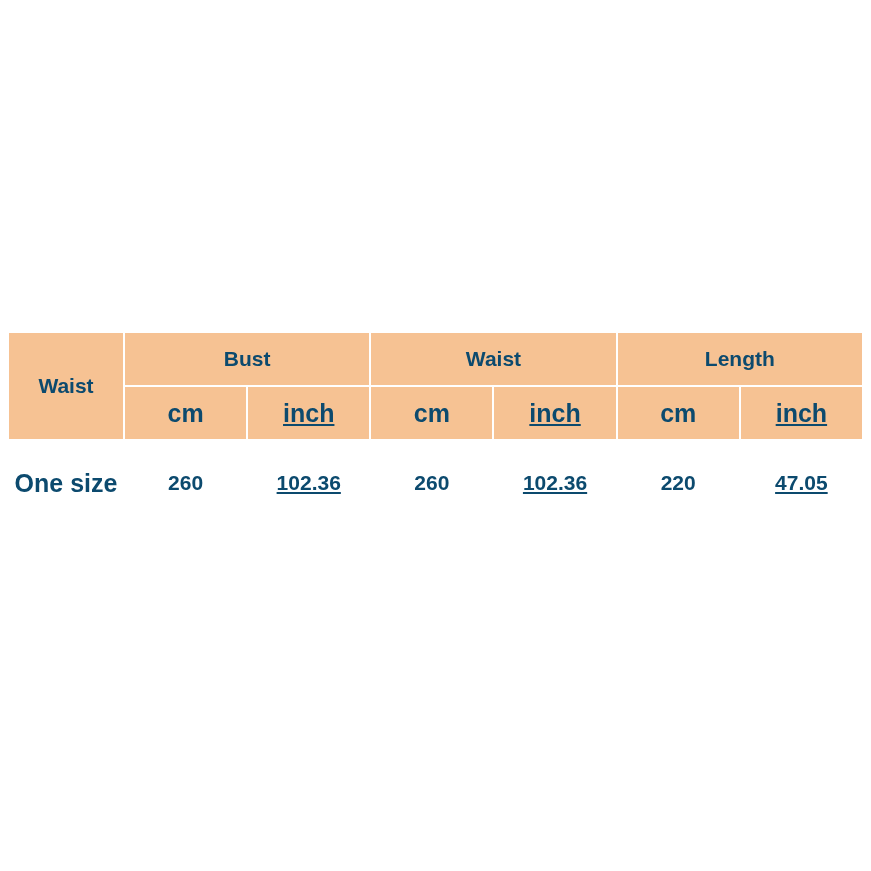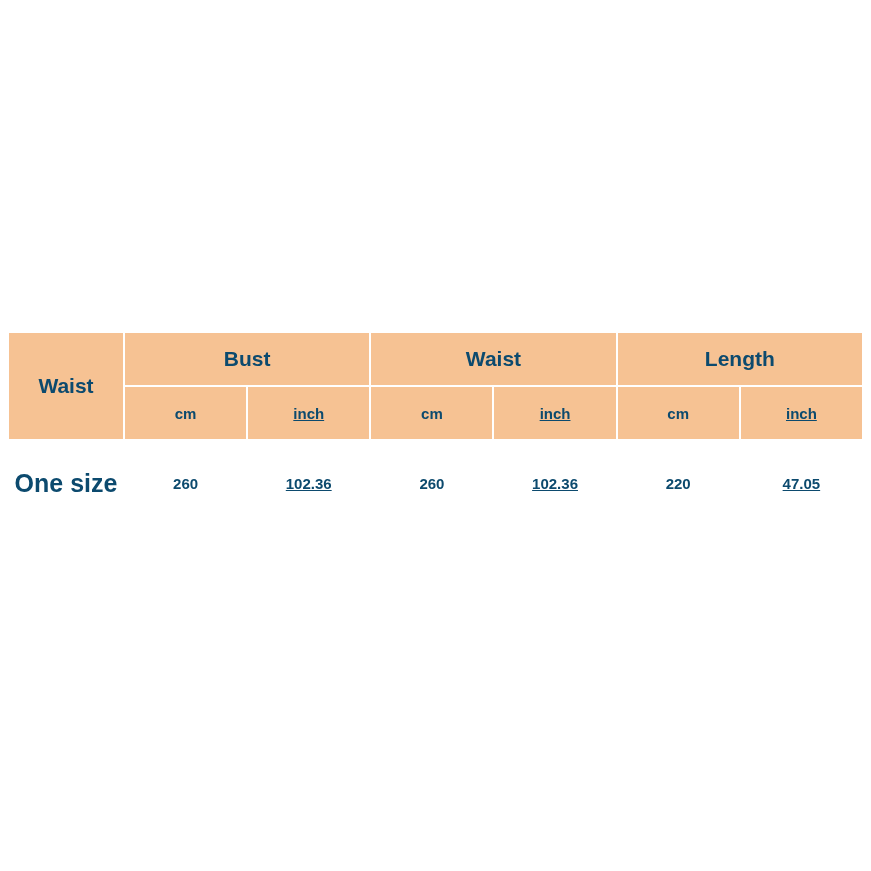--- a/index.html
+++ b/index.html
@@ -40,26 +40,26 @@
   .hdr-size {
     background: #f6c293;
     font-size: 21px;
     height: 104px;
   }
   .hdr-group {
     font-size: 21px;
     height: 52px;
   }
   .hdr-unit {
-    font-size: 15px;
+    font-size: 25px;
     height: 52px;
   }
   .body-cell {
     background: #ffffff;
-    font-size: 15px;
+    font-size: 21px;
     height: 84px;
     border: 2px solid #000000;
   }
   .body-cell.first {
     font-size: 25px;
   }
   
   table.size-chart {
     border: 2px solid #000000;
   }

